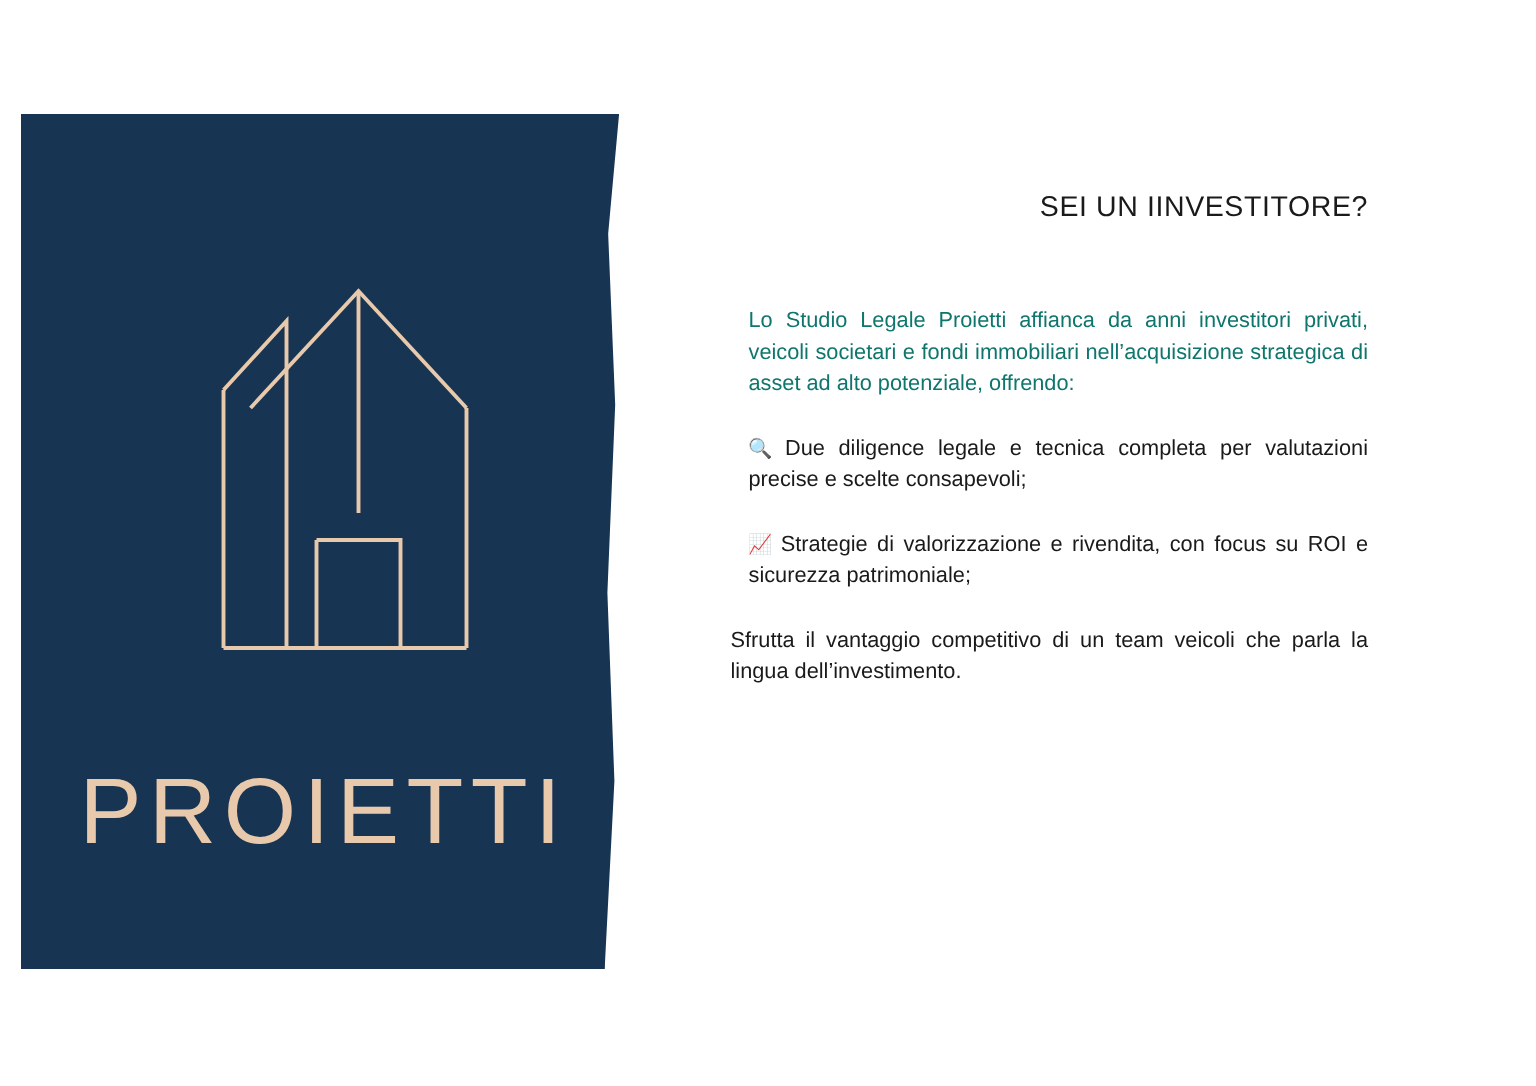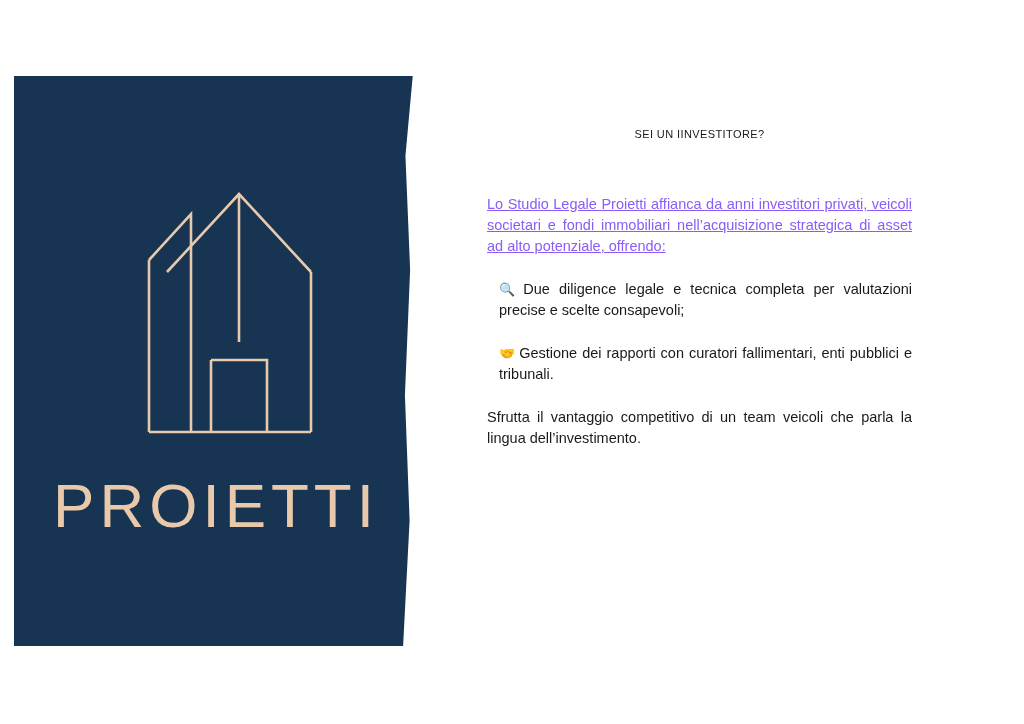--- a/index.html
+++ b/index.html
@@ -63,48 +63,47 @@
     font-family: "Liberation Sans", sans-serif;
     font-weight: 400;
     letter-spacing: 3px;
   }
   .logo-word1 {
     top: 368px;
     font-size: 38px;
     letter-spacing: 4px;
   }
   .logo-word2 {
-    top: 394px;
+    top: 430px;
     font-size: 62px;
     letter-spacing: 5px;
   }
 
   
   .content {
     position: absolute;
     left: 487px;
     top: 128px;
     width: 425px;
   }
   .doc-title {
-    font-size: 11px;
+    font-size: 19px;
     color: #1a1a1a;
-    text-align: center;
+    text-align: right;
     letter-spacing: 0.4px;
     margin: 0 0 54px 0;
     font-weight: 400;
   }
   .para {
     font-size: 14.5px;
     line-height: 21px;
-    color: #8b5cf6;
+    color: #0f766e;
     text-align: justify;
     text-justify: inter-word;
-    margin: 0 0 22px 0;
-    text-decoration: underline;
+    margin: 0 0 22px 12px;
   }
   .bullet {
     font-size: 14.5px;
     line-height: 21px;
     color: #1a1a1a;
     text-align: justify;
     text-justify: inter-word;
     margin: 0 0 22px 12px;
   }
   .bullet .emoji {
@@ -154,20 +153,20 @@
 
   <div class="content">
 
     <h1 class="doc-title">SEI UN IINVESTITORE?</h1>
 
     <p class="para">Lo Studio Legale Proietti affianca da anni investitori privati, veicoli societari e fondi immobiliari nell’acquisizione strategica di asset ad alto potenziale, offrendo:</p>
 
     <p class="bullet"><span class="emoji">🔍</span><span>Due diligence legale e tecnica completa per valutazioni precise e scelte consapevoli;</span></p>
 
 
+    <p class="bullet"><span class="emoji">📈</span><span>Strategie di valorizzazione e rivendita, con focus su ROI e sicurezza patrimoniale;</span></p>
 
-    <p class="bullet"><span class="emoji">🤝</span><span>Gestione dei rapporti con curatori fallimentari, enti pubblici e tribunali.</span></p>
 
     <p class="closing">Sfrutta il vantaggio competitivo di un team veicoli che parla la lingua dell’investimento.</p>
 
   </div>
 
 </div>
 
 </body></html>

